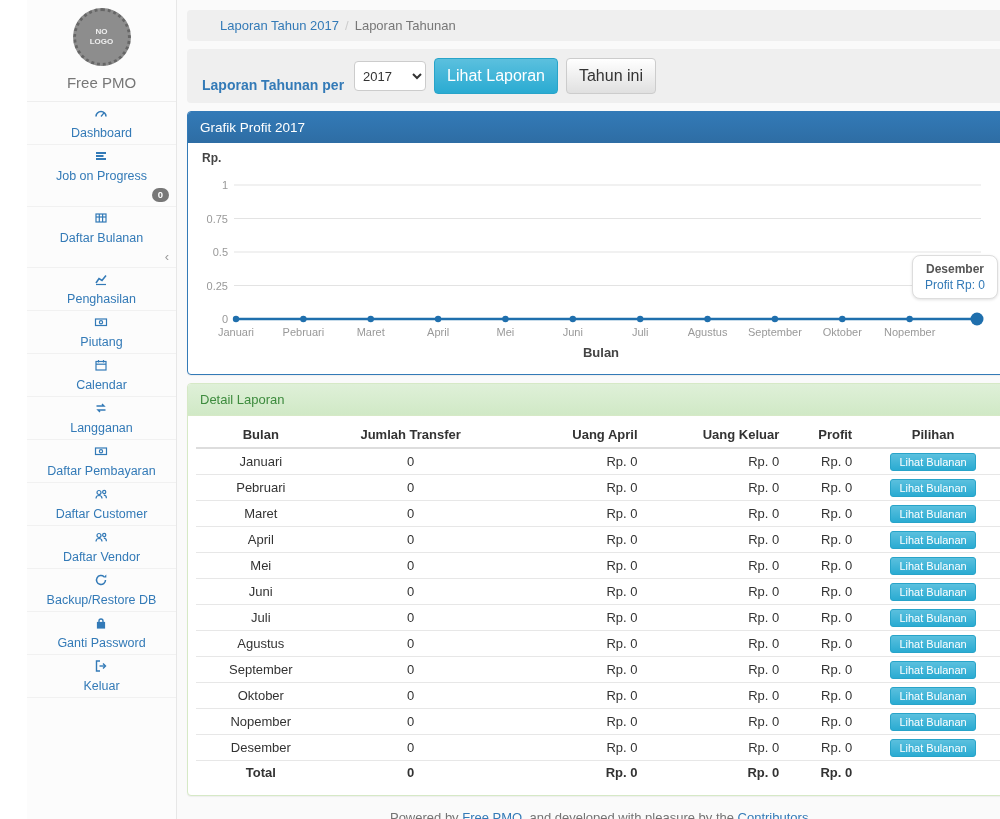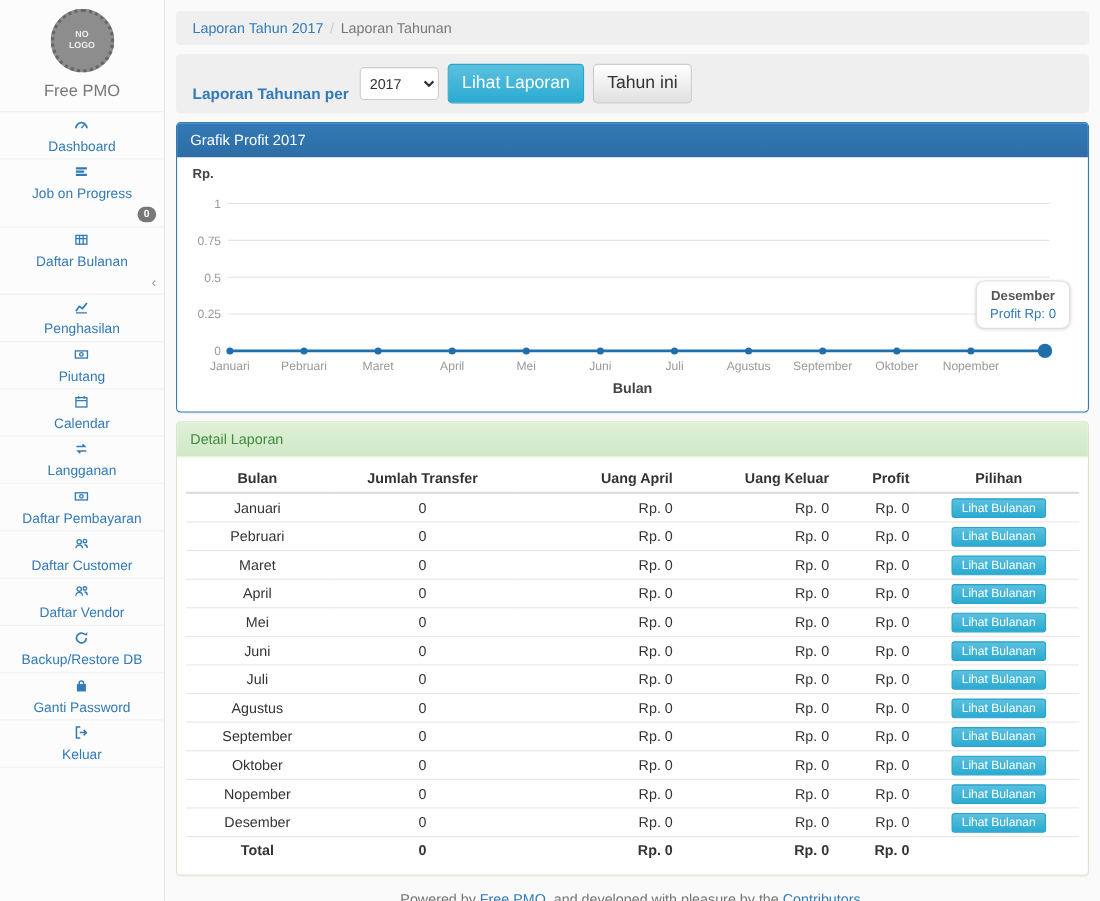--- a/index.html
+++ b/index.html
@@ -1,21 +1,21 @@
 <!DOCTYPE html>
 <html style="--primary: #337ab7; --primary-dark: #2e6da4; --success-bg: #dff0d8; --success-text: #3d8b3d; --badge: #777777;"><head>
 <meta charset="utf-8">
 <style>
   * { box-sizing: border-box; margin: 0; padding: 0; }
   html,body { width:1000px; height:819px; }
   body {
     font-family: "Liberation Sans", "DejaVu Sans", sans-serif;
     font-size: 13px; color:#333; background:#fff; overflow:hidden;
   }
-  .app { display:flex; width:1000px; height:819px; }
+  .app { display:flex; width:1000px; height:819px;padding-left:27px; }
 
   
   .sidebar { width:150px; background:#fcfcfc; border-right:1px solid #e7e7e7; flex:0 0 150px; }
   .logo-box { text-align:center; padding-top:8px; padding-bottom:10px; border-bottom:1px solid #eee; }
   .logo-circle {
     width:58px; height:58px; margin:0 auto; border-radius:50%;
     background:#8d8d8d; border:3px dotted #666;
     display:flex; align-items:center; justify-content:center;
   }
   .logo-circle span { color:#efefef; font-size:8px; font-weight:bold; line-height:1.3; white-space:pre-line; }
@@ -32,21 +32,21 @@
     margin-left:auto; background:var(--badge); color:#fff; font-size:9.5px; font-weight:bold;
     border-radius:9px; padding:2px 6px; line-height:1;
   }
   .nav-chevron { margin-left:auto; color:#999; font-size:13px; line-height:1; }
 
   
   .content { flex:1; background:#fafafa; padding:0 10px; position:relative; }
   .breadcrumb {
     margin-top:10px; background:#efefef; border-radius:4px; padding:8px 15px; font-size:13px;
   }
-  .breadcrumb a { color:var(--primary); text-decoration:none; cursor:pointer; }
+  .breadcrumb a { color:var(--primary); text-decoration:none; cursor:pointer;margin-left:18px; }
   .breadcrumb .sep { color:#ccc; margin:0 6px; }
   .breadcrumb .active { color:#777; }
 
   .filterbar {
     margin-top:8px; background:#efefef; border-radius:4px; padding:9px 15px;
     display:flex; align-items:center; gap:8px;
   }
   .filterbar .flabel { color:var(--primary); font-weight:bold; font-size:14px; margin-right:2px;margin-top:17px; }
   .filterbar select {
     height:30px; width:72px; border:1px solid #ccc; border-radius:4px; background:#fff;

